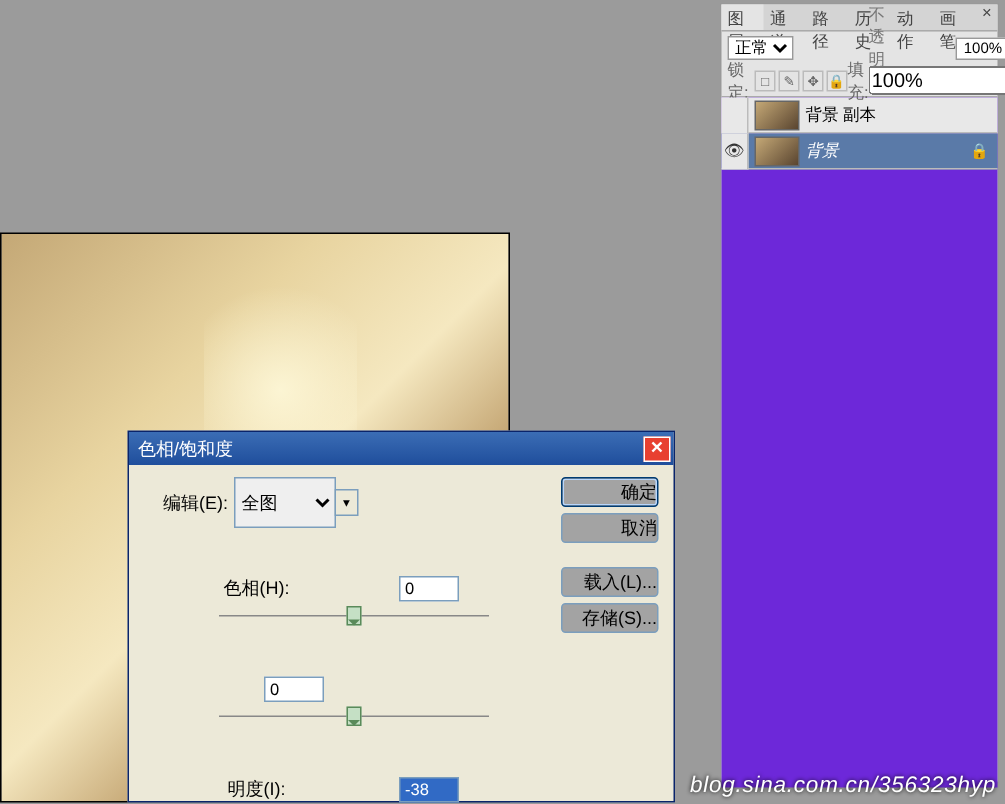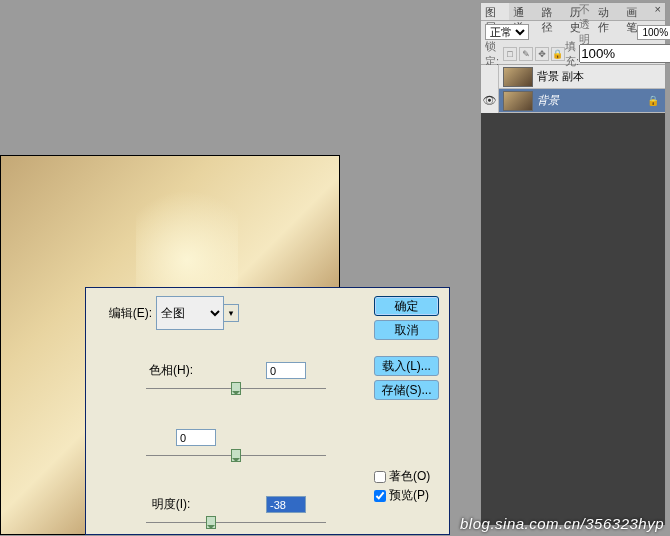--- a/index.html
+++ b/index.html
@@ -27,21 +27,21 @@
 .panel-tabs .active { background: #e4e4e4; }
 .panel-tabs .close { margin-left: auto; padding: 0 4px; }
 .panel-row1 { display: flex; align-items: center; padding: 3px 4px; height: 22px; font-size: 11px; gap: 44px; }
 .panel-row1 select { width: 72px; height: 16px; font-size: 11px; background: #fff; border: 1px solid #999; }
 .panel-row1 .label { margin-left: 6px; color: #777; }
 .panel-row1 input { width: 34px; height: 15px; font-size: 10px; border: 1px solid #999; text-align: right; padding-right: 2px; }
 .panel-row1 .arrow { width: 10px; height: 15px; border: 1px solid #999; background: #eee; font-size: 8px; text-align: center; line-height: 13px; }
 .panel-row2 { display: flex; align-items: center; padding: 3px 4px; height: 22px; font-size: 11px; border-bottom: 1px solid #aaa; color: #666; }
 .lock-icons { display: flex; gap: 2px; margin-left: 4px; }
 .lock-icons span { width: 14px; height: 14px; border: 1px solid #bbb; font-size: 9px; text-align: center; line-height: 12px; }
-.layer-list { background: #404040; height: 460px; }
+.layer-list { background: #6d28d9; height: 460px; }
 .layer-row { display: flex; align-items: center; height: 24px; border-bottom: 1px solid #bbb; background: #e8e8e8; }
 .layer-row.selected { background: #5a7aa8; color: #fff; }
 .eye { width: 18px; height: 24px; display: flex; align-items: center; justify-content: center; font-size: 11px; border-right: 1px solid #bbb; background: #e8e8e8; color: #333; }
 .thumb { width: 30px; height: 20px; margin: 0 4px; background: linear-gradient(135deg, #c4a876, #5a4530); border: 1px solid #666; }
 .layer-name { font-size: 11px; flex: 1; }
 .layer-name.italic { font-style: italic; }
 .lock { width: 14px; font-size: 10px; margin-right: 4px; }
 
 
 .dialog {
@@ -71,21 +71,21 @@
 .slider-track { position: relative; width: 180px; height: 16px; margin: 2px 0 4px 20px; }
 .slider-track::before { content: ""; position: absolute; left: 0; right: 0; top: 7px; height: 1px; background: #888; }
 .slider-thumb { position: absolute; top: 1px; width: 10px; height: 13px; background: #c5e0c5; border: 1px solid #5a8a5a; transform: translateX(-50%); }
 .slider-thumb::after { content: ""; position: absolute; left: 50%; bottom: -5px; transform: translateX(-50%); border: 4px solid transparent; border-top-color: #5a8a5a; }
 .eyedroppers { margin-left: 120px; margin-top: 4px; display: flex; gap: 6px; }
 .eyedroppers span { font-size: 13px; color: #555; }
 .spectrum { width: 258px; height: 12px; margin: 6px 0 0 14px;
   background: linear-gradient(90deg, red, yellow, lime, cyan, blue, magenta, red);
   border: 1px inset #888; }
 .right-col { width: 80px; display: flex; flex-direction: column; gap: 4px; margin-left: 6px; }
-.btn { height: 20px; border: 1px solid #7b9ebd; background: #7dd3fc; border-radius: 3px; font-size: 12px; text-align: center; line-height: 18px; cursor: pointer; }
+.btn { height: 20px; border: 1px solid #7b9ebd; background: #a3a3a3; border-radius: 3px; font-size: 12px; text-align: right; line-height: 18px; cursor: pointer; }
 .btn.primary { border: 1px solid #003c74; box-shadow: 0 0 0 1px #b8d6fb inset; }
 .gap { height: 8px; }
 .checks { margin-top: auto; font-size: 12px; }
 .checks label { display: flex; align-items: center; gap: 3px; margin-bottom: 2px; }
 .checks input { width: 12px; height: 12px; }
 
 .watermark { position: absolute; right: 6px; bottom: 4px; color: #fff; font-size: 15px; font-style: italic; text-shadow: 0 0 3px #000; letter-spacing: 0.5px; }
 </style>
 </head>
 <body>
@@ -129,20 +129,24 @@
     <div class="layer-row selected">
       <div class="eye">👁</div>
       <div class="thumb"></div>
       <div class="layer-name italic">背景</div>
       <div class="lock">🔒</div>
     </div>
   </div>
 </div>
 
 <div class="dialog">
+  <div class="titlebar">
+    <span>色相/饱和度</span>
+    <div class="close-btn">✕</div>
+  </div>
   <div class="dialog-body">
     <div class="left-col">
       <div class="edit-row">
         <label>编辑(E):</label>
         <select><option>全图</option></select>
         <span class="dd">▾</span>
       </div>
       <div class="slider-group">
         <div class="slider-row">
           <div class="slider-label-row">
@@ -178,27 +182,17 @@
       </div>
       <div class="spectrum"></div>
       <div class="spectrum"></div>
     </div>
     <div class="right-col">
       <div class="btn primary">确定</div>
       <div class="btn">取消</div>
       <div class="gap"></div>
       <div class="btn">载入(L)...</div>
       <div class="btn">存储(S)...</div>
-      <div class="checks">
-        <label>
-            <input type="checkbox" style="">
-            <span>著色(O)</span>
-          </label>
-        <label>
-            <input type="checkbox" checked="" style="">
-            <span>预览(P)</span>
-          </label>
-      </div>
     </div>
   </div>
 </div>
 
 <div class="watermark">blog.sina.com.cn/356323hyp</div>
 
 </body></html>

